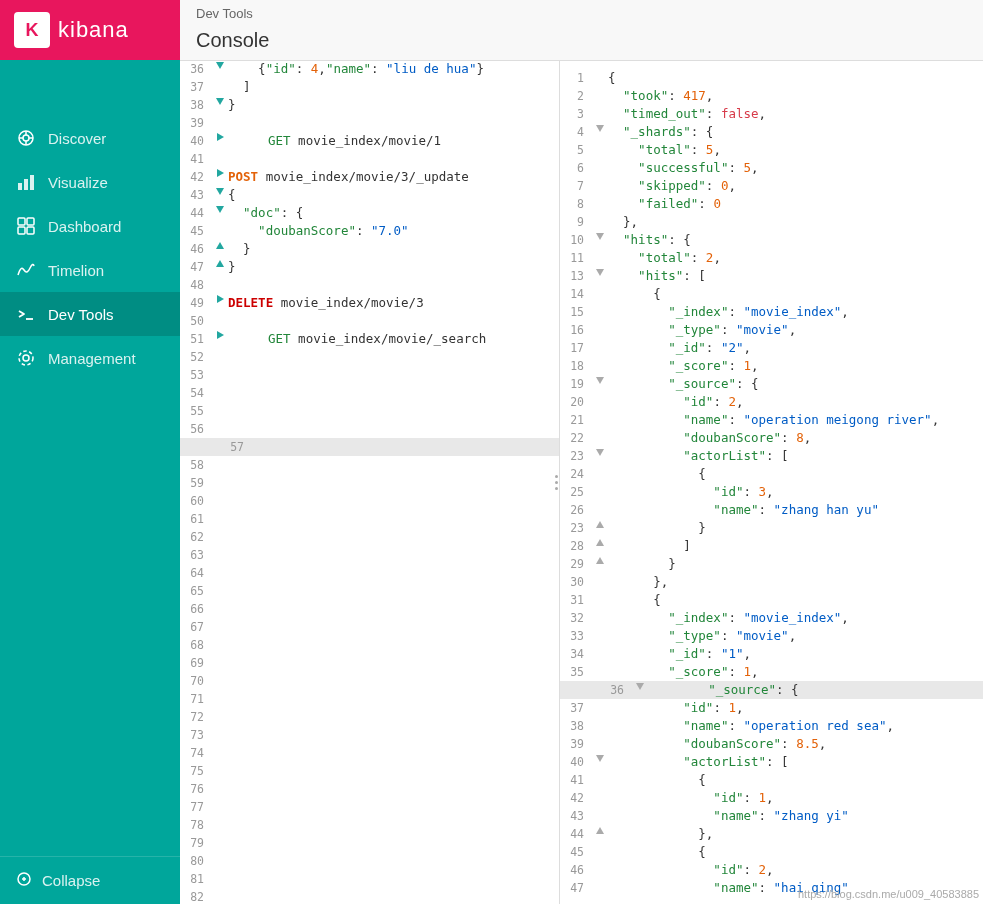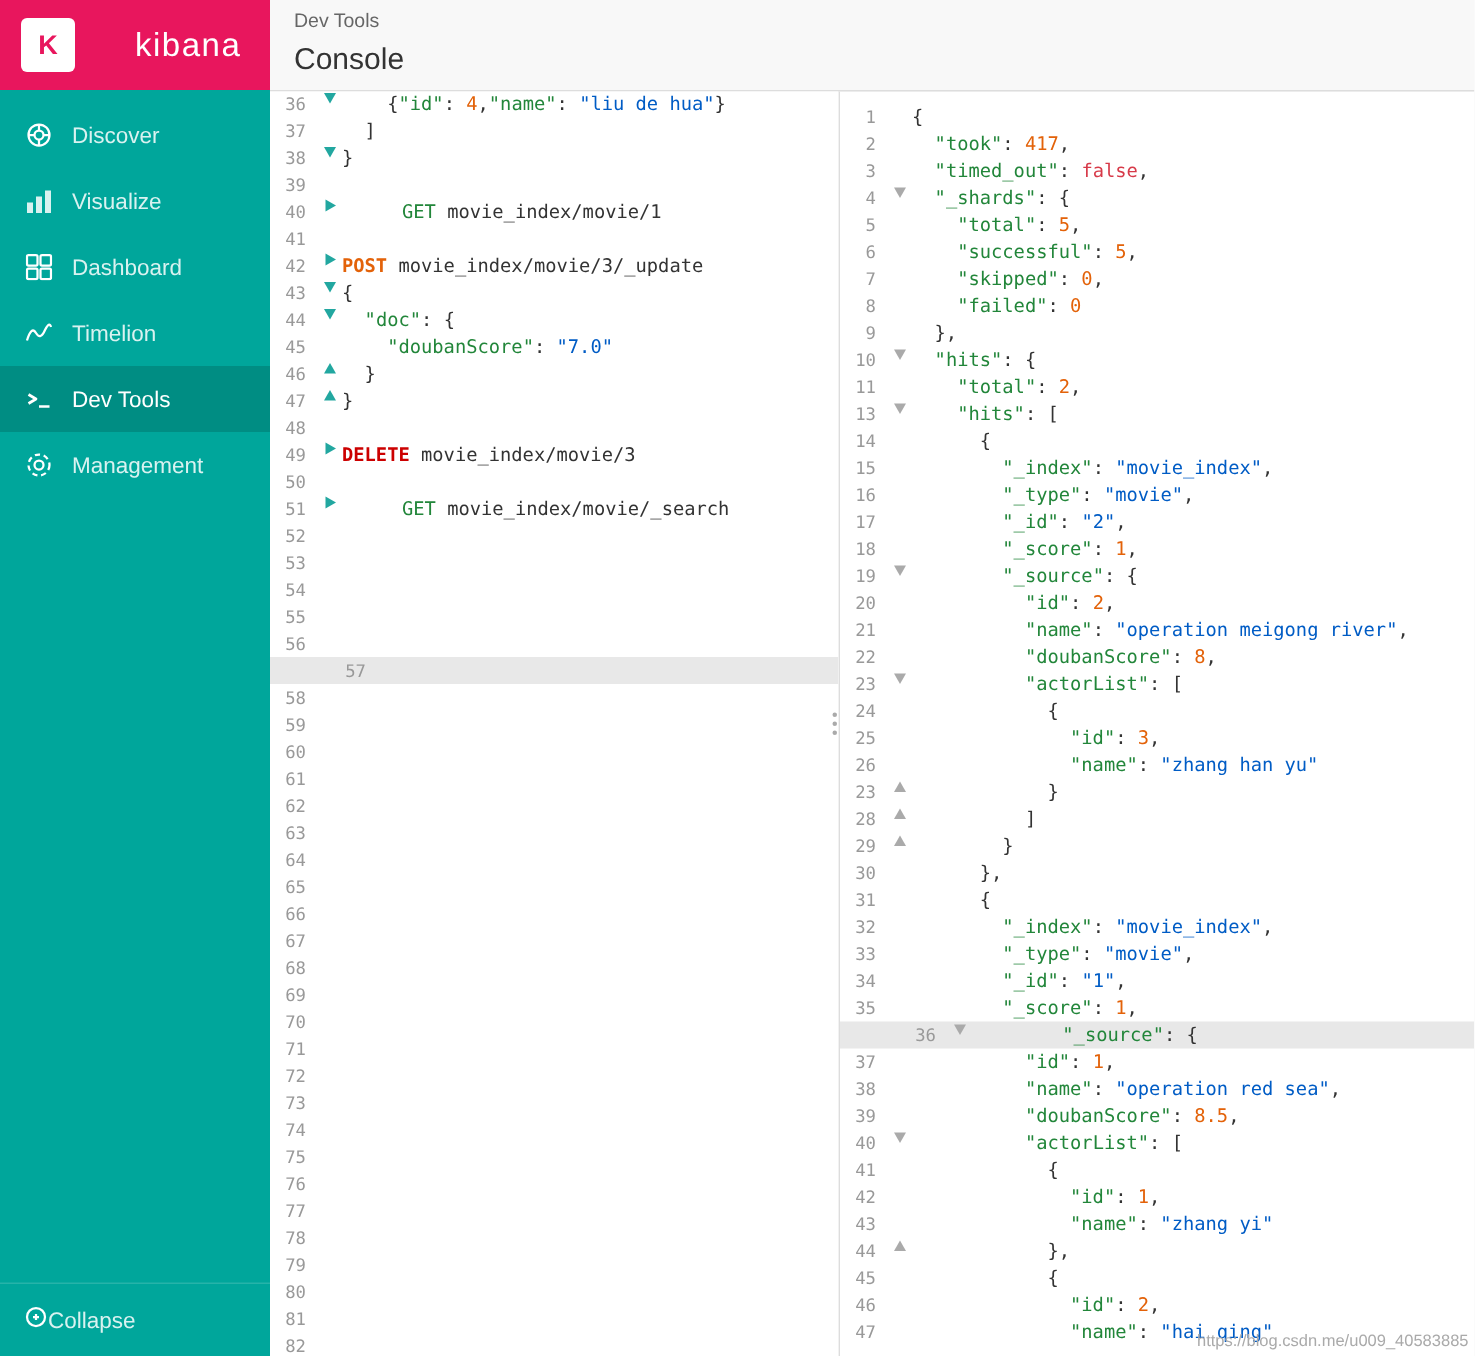--- a/index.html
+++ b/index.html
@@ -32,27 +32,27 @@
       justify-content: center;
       font-weight: 900;
       font-size: 18px;
       color: #e8165d;
     }
     .sidebar-logo-text {
       color: white;
       font-size: 22px;
       font-weight: 300;
       letter-spacing: 1px;
-      margin-left: 32px;
     }
     .sidebar-nav {
       flex: 1;
       display: flex;
       flex-direction: column;
       padding-top: 8px;
+      margin-top: 48px;
     }
     .nav-item {
       display: flex;
       align-items: center;
       gap: 12px;
       padding: 12px 16px;
       color: rgba(255,255,255,0.85);
       font-size: 15px;
       cursor: pointer;
       transition: background 0.15s;
@@ -63,21 +63,21 @@
       height: 20px;
       display: flex;
       align-items: center;
       justify-content: center;
       font-size: 16px;
       flex-shrink: 0;
     }
     .sidebar-collapse {
       display: flex;
       align-items: center;
-      gap: 0;
+      gap: 10px;
       padding: 14px 16px;
       color: rgba(255,255,255,0.85);
       font-size: 15px;
       cursor: pointer;
       border-top: 1px solid rgba(255,255,255,0.15);
     }
 
     
     .main-content {
       flex: 1;

